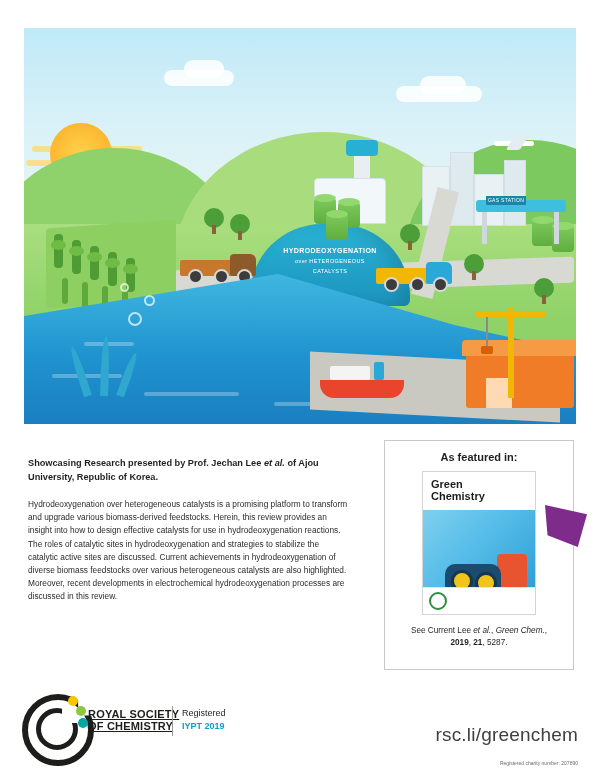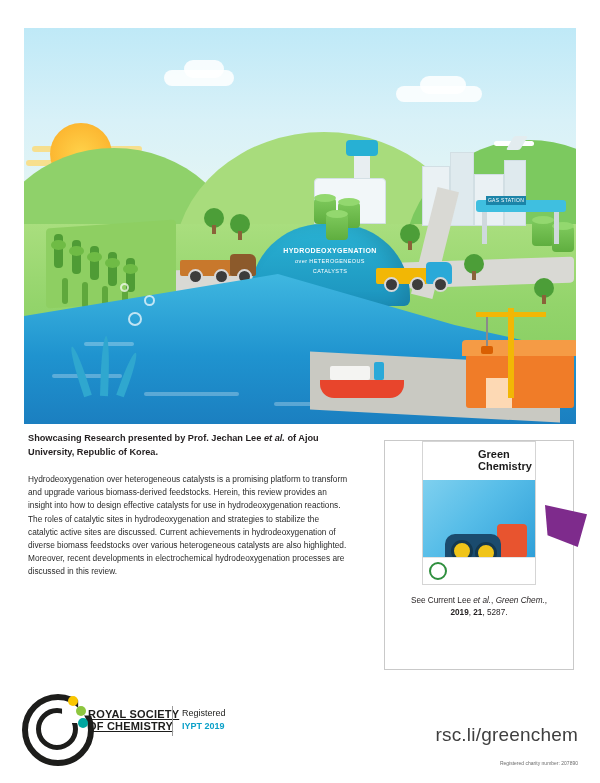--- a/index.html
+++ b/index.html
@@ -368,21 +368,21 @@
   }
   .tree .trunk {
     position: absolute; left: 8px; bottom: 0; width: 4px; height: 9px;
     background: #8a6239;
   }
 
   
   .content {
     position: absolute;
     left: 28px;
-    top: 432px;
+    top: 457px;
     width: 320px;
   }
   .showcase {
     font-size: 9.2px;
     font-weight: bold;
     line-height: 13.5px;
     margin: 0 0 14px 0;
   }
   .showcase .ital { font-style: italic; }
   .article-title {
@@ -427,21 +427,20 @@
     position: absolute; left: 0; top: 0; width: 100%; height: 38px;
     background: #ffffff;
   }
   .cover-thumb .ct-title {
     position: absolute;
     left: 8px; top: 6px;
     font-size: 11px;
     font-weight: bold;
     line-height: 12px;
     color: #1b1b1b;
-    margin-left: 47px;
   }
   .cover-thumb .ct-art {
     position: absolute; left: 0; top: 38px; width: 100%; height: 78px;
     background: linear-gradient(135deg, #7fd0ef 0%, #57bde8 45%, #2f9fd8 100%);
   }
   .cover-thumb .ct-blob {
     position: absolute; left: 22px; top: 54px; width: 56px; height: 46px;
     background: #1b4b6e; border-radius: 10px;
   }
   .cover-thumb .ct-eye {
@@ -705,20 +704,21 @@
       <div class="stack"></div>
   </div>
 </div>
 
 <div class="content">
   <p class="showcase"><span>Showcasing Research presented by Prof. Jechan Lee </span><span class="ital">et al.</span><span> of Ajou University, Republic of Korea.</span></p>
   <p class="abstract">Hydrodeoxygenation over heterogeneous catalysts is a promising platform to transform and upgrade various biomass-derived feedstocks. Herein, this review provides an insight into how to design effective catalysts for use in hydrodeoxygenation reactions. The roles of catalytic sites in hydrodeoxygenation and strategies to stabilize the catalytic active sites are discussed. Current achievements in hydrodeoxygenation of diverse biomass feedstocks over various heterogeneous catalysts are also highlighted. Moreover, recent developments in electrochemical hydrodeoxygenation processes are discussed in this review.</p>
 </div>
 
 <div class="featured">
+  <div class="featured-title">As featured in:</div>
 
   <div class="cover-thumb">
     <div class="ct-head"></div>
     <div class="ct-title">
       <div>Green</div>
       <div>Chemistry</div>
     </div>
     <div class="ct-art">
       <div class="ct-foot"></div>
       <div class="ct-foot2"></div>

